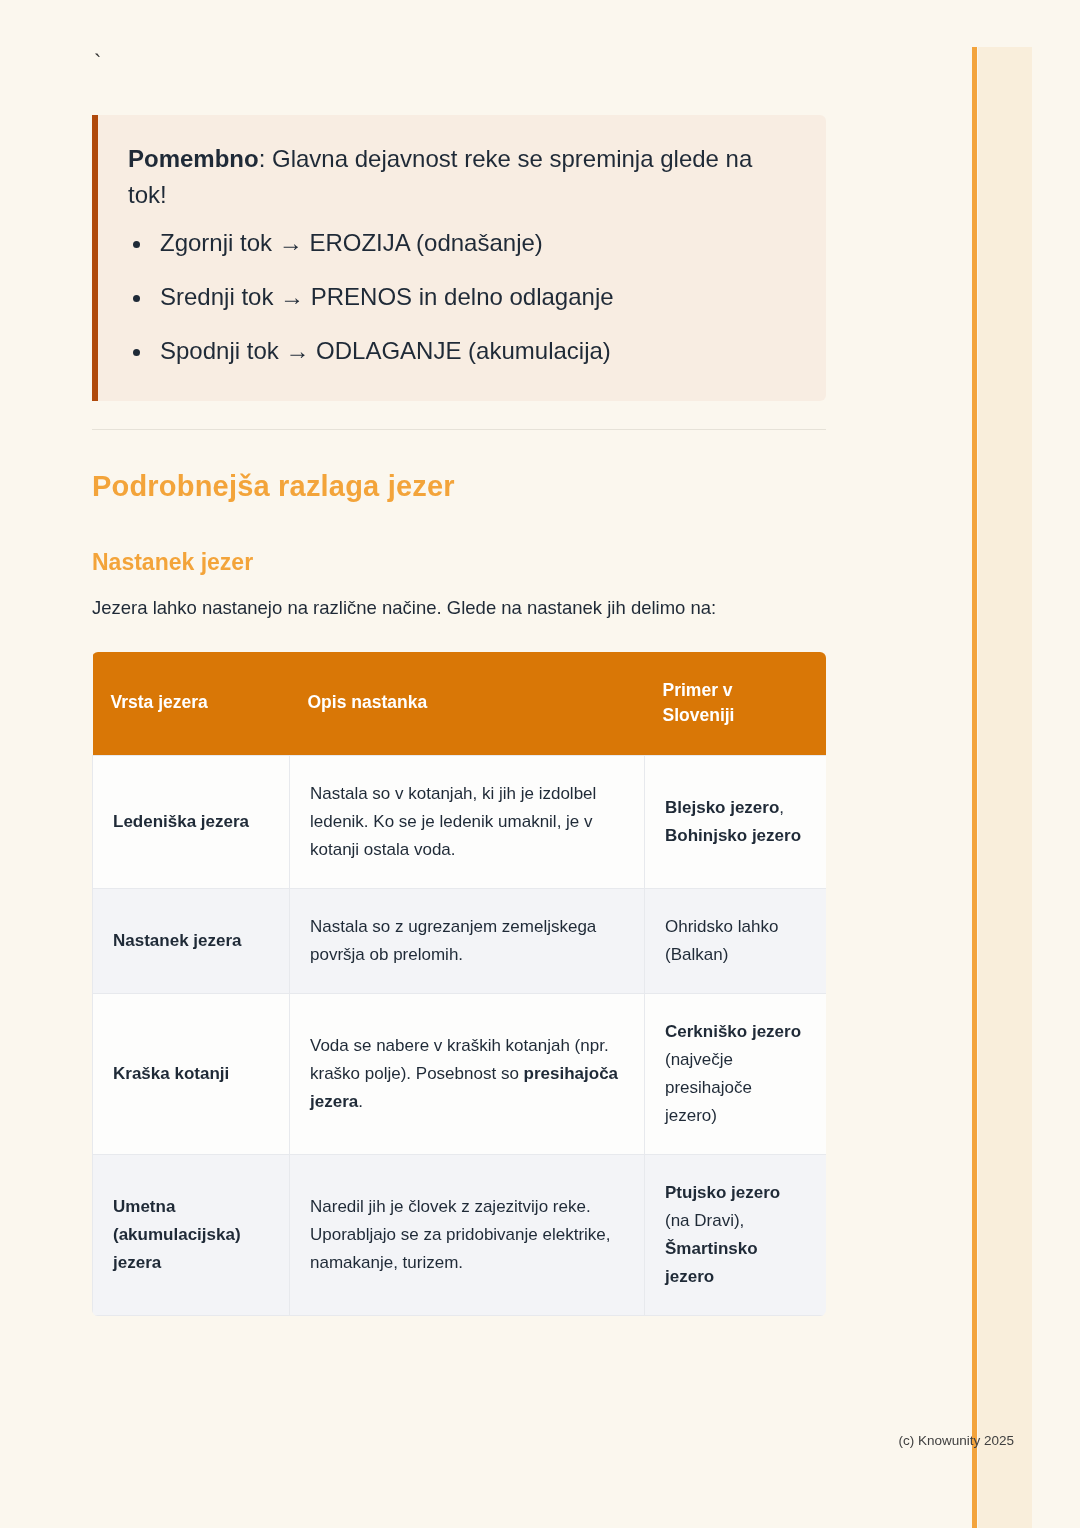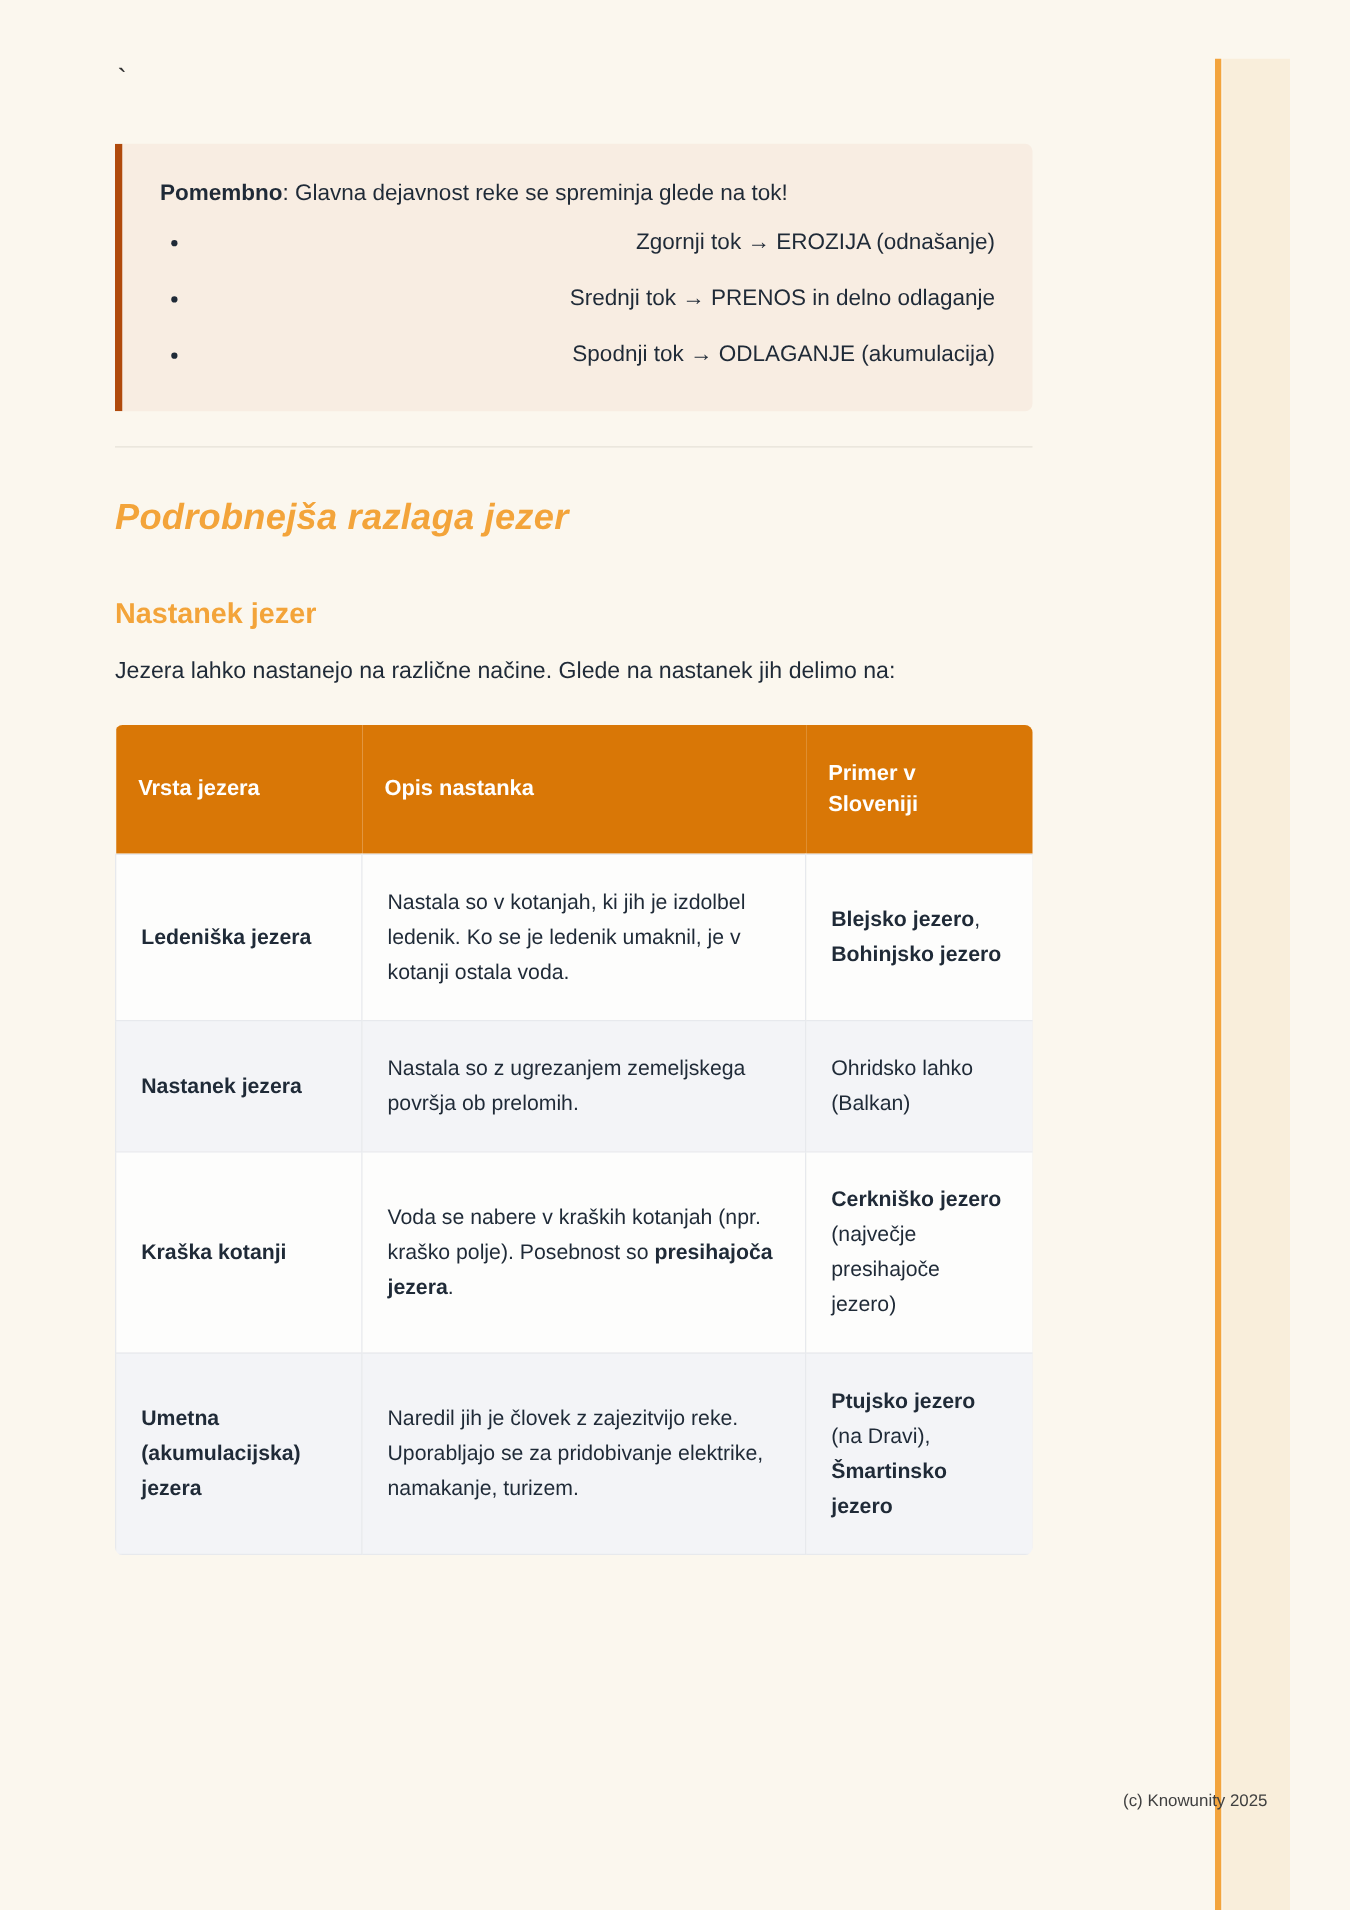--- a/index.html
+++ b/index.html
@@ -41,50 +41,48 @@
     width: 734px;
   }
 
   
   .callout {
     margin-top: 115px;
     background: #F8EDE2;
     border-left: 6px solid #B04A0C;
     border-radius: 0 6px 6px 0;
     padding: 26px 30px 14px 30px;
-    font-size: 18px;
+    font-size: 24px;
     line-height: 1.5;
   }
   .callout-title { margin-bottom: 12px; }
   .callout-title strong { font-weight: bold; }
   .callout ul {
     list-style: disc;
     padding-left: 26px;
     margin: 0;
   }
   .callout li {
     padding-left: 6px;
     margin-bottom: 18px;
     line-height: 1.5;
-    text-align: right;
   }
 
   hr.divider {
     border: none;
     border-top: 1px solid #E6E2D8;
     margin: 28px 0 0 0;
   }
 
   h1.lakes-heading {
     margin-top: 40px;
     font-size: 29px;
     font-weight: bold;
     color: #F3A43A;
     letter-spacing: 0.2px;
-    font-style: italic;
   }
   .para {
     margin-top: 18px;
     font-size: 18.5px;
     line-height: 1.5;
     color: #1F2A37;
   }
   h2.sub-heading {
     margin-top: 46px;
     font-size: 23px;

